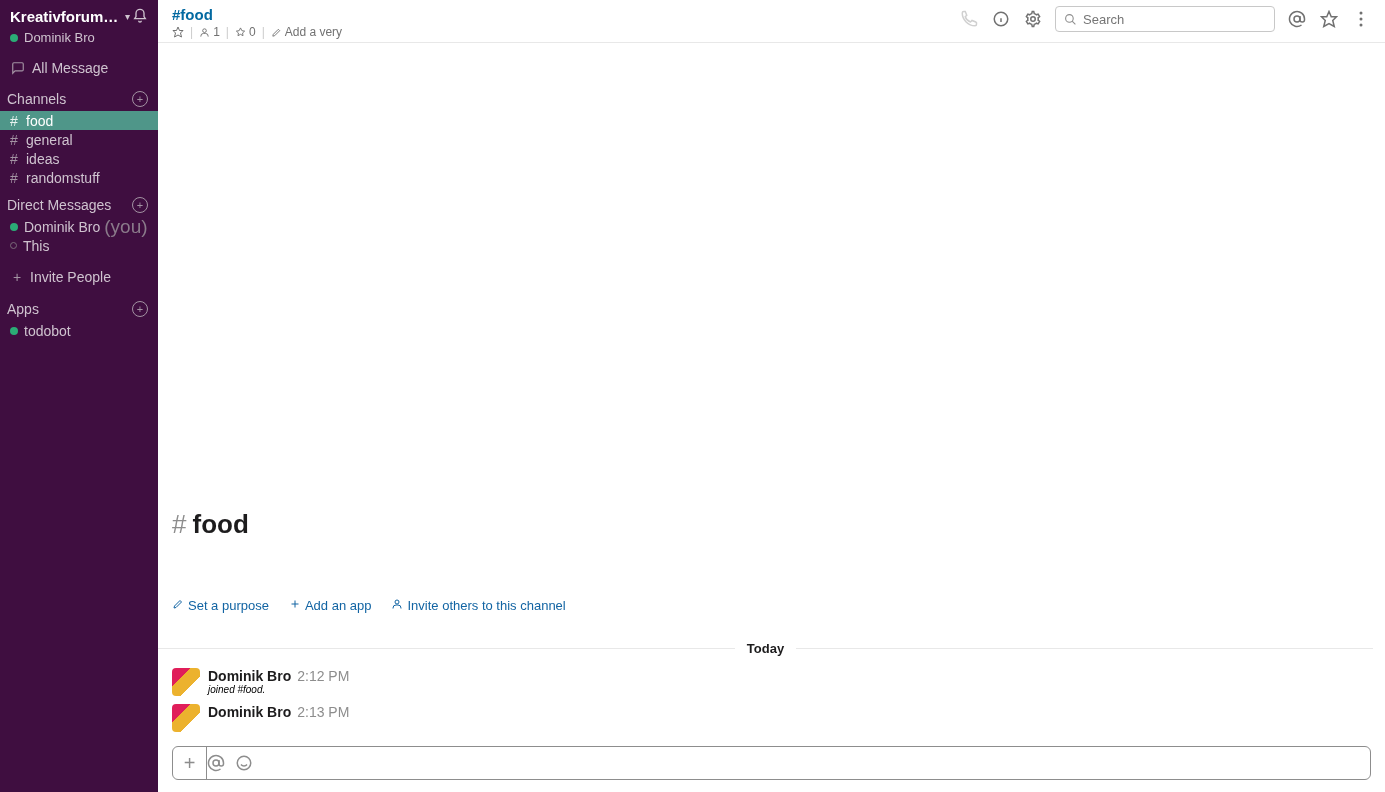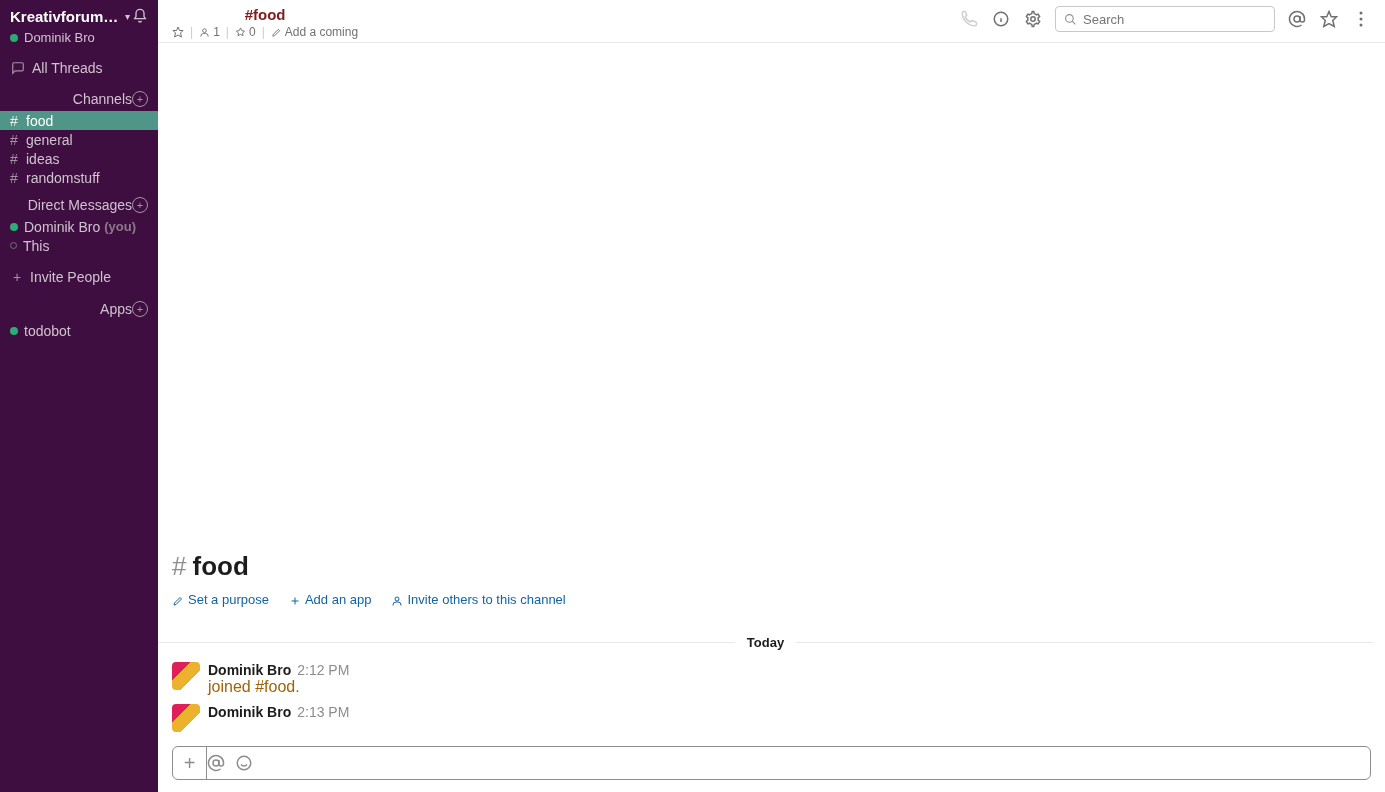--- a/index.html
+++ b/index.html
@@ -7,61 +7,61 @@
 .sidebar { width: 158px; background: #3f0e40; color: #cfc3cf; display: flex; flex-direction: column; padding-top: 6px; font-size: 14px; flex-shrink: 0; }
 .ws-header { display: flex; align-items: center; padding: 0 8px 4px 10px; }
 .ws-name { color: #fff; font-weight: 800; font-size: 15px; flex: 1; white-space: nowrap; overflow: hidden; text-overflow: ellipsis; }
 .ws-chev { color: #cfc3cf; font-size: 10px; margin-left: 4px; }
 .bell { margin-left: auto; }
 .user-line { display: flex; align-items: center; padding: 0 10px 10px 10px; font-size: 13px; color: #cfc3cf; }
 .presence-dot { width: 8px; height: 8px; border-radius: 50%; background: #2bac76; margin-right: 6px; }
 .presence-dot.offline { background: transparent; border: 1.5px solid #7a6b7a; width: 7px; height: 7px; }
 .side-item { display: flex; align-items: center; padding: 2px 10px; height: 26px; cursor: pointer; color: #cfc3cf; }
 .side-item .icon-slot { width: 16px; display: inline-flex; justify-content: center; margin-right: 6px; color: #a393a3; }
-.section-header { display: flex; align-items: center; justify-content: flex-end; padding: 10px 10px 4px 18px; font-size: 14px; color: #cfc3cf; }
+.section-header { display: flex; align-items: center; justify-content: space-between; padding: 10px 10px 4px 7px; font-size: 14px; color: #cfc3cf; }
 .plus-circle { width: 16px; height: 16px; border: 1.3px solid #a393a3; border-radius: 50%; display: inline-flex; align-items: center; justify-content: center; font-size: 11px; line-height: 1; color: #a393a3; }
 .chan { display: flex; align-items: center; padding: 0 10px; height: 19px; cursor: pointer; font-size: 14px; color: #cfc3cf; }
 .chan .hash { width: 12px; display: inline-block; color: #a393a3; margin-right: 4px; }
 .chan.active { background: #4f9689; color: #fff; }
 .chan.active .hash { color: #e8f3f0; }
 .dm-item { display: flex; align-items: center; padding: 0 10px; height: 19px; cursor: pointer; font-size: 14px; color: #cfc3cf; }
 .dm-item .presence-dot { margin-right: 6px; }
-.you-tag { color: #8a7a8a; margin-left: 4px; font-size: 13px; font-weight: bold; }
+.you-tag { color: #8a7a8a; margin-left: 4px; font-size: 19px; }
 .invite { display: flex; align-items: center; padding: 6px 10px; cursor: pointer; color: #cfc3cf; margin-top: 8px; }
 .invite .plus { width: 14px; text-align: center; margin-right: 6px; color: #a393a3; }
 .main { flex: 1; display: flex; flex-direction: column; background: #fff; min-width: 0; }
 .topbar { display: flex; align-items: flex-start; padding: 6px 14px 6px 14px; border-bottom: 1px solid #e8e8e8; height: 43px; }
 .chan-head { display: flex; flex-direction: column; }
-.chan-title { font-weight: 800; font-size: 15px; color: #7f1d1d; text-align: center; }
+.chan-title { font-weight: 800; font-size: 15px; color: #0369a1; }
 .chan-meta { display: flex; align-items: center; gap: 6px; font-size: 12px; color: #717171; margin-top: 2px; }
 .meta-sep { color: #ccc; }
 .meta-item { display: inline-flex; align-items: center; gap: 3px; cursor: pointer; }
 .top-right { margin-left: auto; display: flex; align-items: center; gap: 12px; }
 .icon-btn { width: 20px; height: 20px; display: inline-flex; align-items: center; justify-content: center; color: #717171; cursor: pointer; }
 .icon-btn.faded { color: #d0d0d0; }
 .search-box { display: flex; align-items: center; border: 1px solid #c8c8c8; border-radius: 4px; height: 26px; width: 220px; padding: 0 8px; color: #8d8d8d; }
 .search-box input { border: none; outline: none; font-size: 13px; margin-left: 6px; flex: 1; color: #1d1c1d; }
 .messages-area { flex: 1; display: flex; flex-direction: column; justify-content: flex-end; overflow: hidden; }
 .intro { padding: 0 14px 10px 14px; }
 .intro-title { font-size: 26px; font-weight: 800; display: flex; align-items: center; gap: 6px; }
 .intro-title .hash-big { color: #8d8d8d; font-weight: 400; }
 .intro-text { font-size: 15px; color: #2c2c2c; margin-top: 8px; }
 .intro-text .bold { font-weight: 700; }
 .intro-links { display: flex; gap: 20px; margin-top: 10px; font-size: 13px; }
-.intro-link { color: #1264a3; cursor: pointer; display: inline-flex; align-items: flex-end; gap: 4px; }
+.intro-link { color: #1264a3; cursor: pointer; display: inline-flex; align-items: flex-start; gap: 4px; margin-top: 48px; }
 .date-divider { display: flex; align-items: center; margin: 18px 12px 8px 0; }
 .date-divider .line { flex: 1; height: 1px; background: #e8e8e8; }
 .date-divider .label { padding: 0 12px; font-size: 13px; font-weight: 700; color: #1d1c1d; }
 .msg { display: flex; padding: 4px 14px; }
 .avatar { width: 28px; height: 28px; border-radius: 4px; background: linear-gradient(135deg, #e01e5a 0 33%, #ecb22e 33% 66%, #fff 66% 100%); margin-right: 8px; flex-shrink: 0; }
 .msg-body { flex: 1; }
 .msg-head { display: flex; align-items: baseline; gap: 6px; }
 .msg-author { font-weight: 800; font-size: 14px; }
 .msg-time { font-size: 14px; color: #8d8d8d; }
-.msg-text { font-size: 16px; color: #a16207; }
+.msg-text { font-size: 10px; color: #000000; font-style: italic; }
 .composer-wrap { padding: 10px 14px 12px 14px; }
 .composer { display: flex; align-items: center; border: 1.5px solid #8d8d8d; border-radius: 6px; height: 34px; overflow: hidden; }
 .composer .plus-btn { width: 34px; height: 100%; border-right: 1.5px solid #8d8d8d; display: flex; align-items: center; justify-content: center; color: #8d8d8d; font-size: 20px; cursor: pointer; }
 .composer input { flex: 1; border: none; outline: none; padding: 0 10px; font-size: 14px; }
 .composer .right-icons { display: flex; gap: 10px; padding-right: 10px; color: #8d8d8d; }
 svg { display: block; }
 </style>
 </head>
 <body>
 
@@ -80,21 +80,21 @@
     <span class="presence-dot"></span>
     <span>Dominik Bro</span>
   </div>
 
   <div class="side-item">
     <span class="icon-slot">
       <svg width="14" height="14" viewBox="0 0 24 24" fill="none" stroke="#a393a3" stroke-width="2">
           <path d="M21 15a2 2 0 0 1-2 2H7l-4 4V5a2 2 0 0 1 2-2h14a2 2 0 0 1 2 2z"></path>
         </svg>
     </span>
-    <span>All Threads</span>
+    <span>All Message</span>
   </div>
 
   <div class="section-header">
     <span>Channels</span>
     <span class="plus-circle">+</span>
   </div>
   <div class="chan active">
     <span class="hash">#</span>
     <span>food</span>
   </div>
@@ -163,21 +163,21 @@
           <svg width="11" height="11" viewBox="0 0 24 24" fill="none" stroke="#717171" stroke-width="2">
               <path d="M12 2l3 6 6 1-4.5 4 1 6-5.5-3-5.5 3 1-6L3 9l6-1z"></path>
             </svg>
           <span>0</span>
         </span>
         <span class="meta-sep">|</span>
         <span class="meta-item">
           <svg width="11" height="11" viewBox="0 0 24 24" fill="none" stroke="#717171" stroke-width="2">
               <path d="M4 20l4-1 11-11-3-3L5 16l-1 4z"></path>
             </svg>
-          <span>Add a coming</span>
+          <span>Add a very</span>
         </span>
       </div>
     </div>
     <div class="top-right">
       <span class="icon-btn faded">
         <svg width="18" height="18" viewBox="0 0 24 24" fill="none" stroke="currentColor" stroke-width="2">
             <path d="M22 17v2a2 2 0 0 1-2 2c-9 0-17-8-17-17a2 2 0 0 1 2-2h2l2 5-2 2c1 3 4 6 7 7l2-2 5 2z"></path>
           </svg>
       </span>
       <span class="icon-btn">

